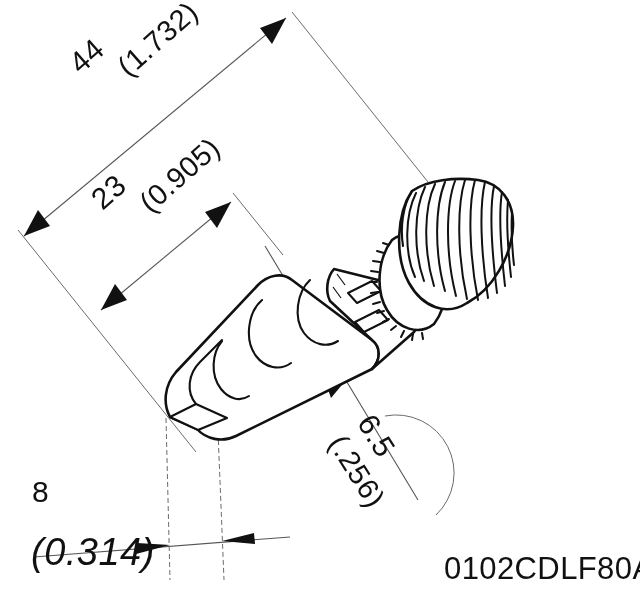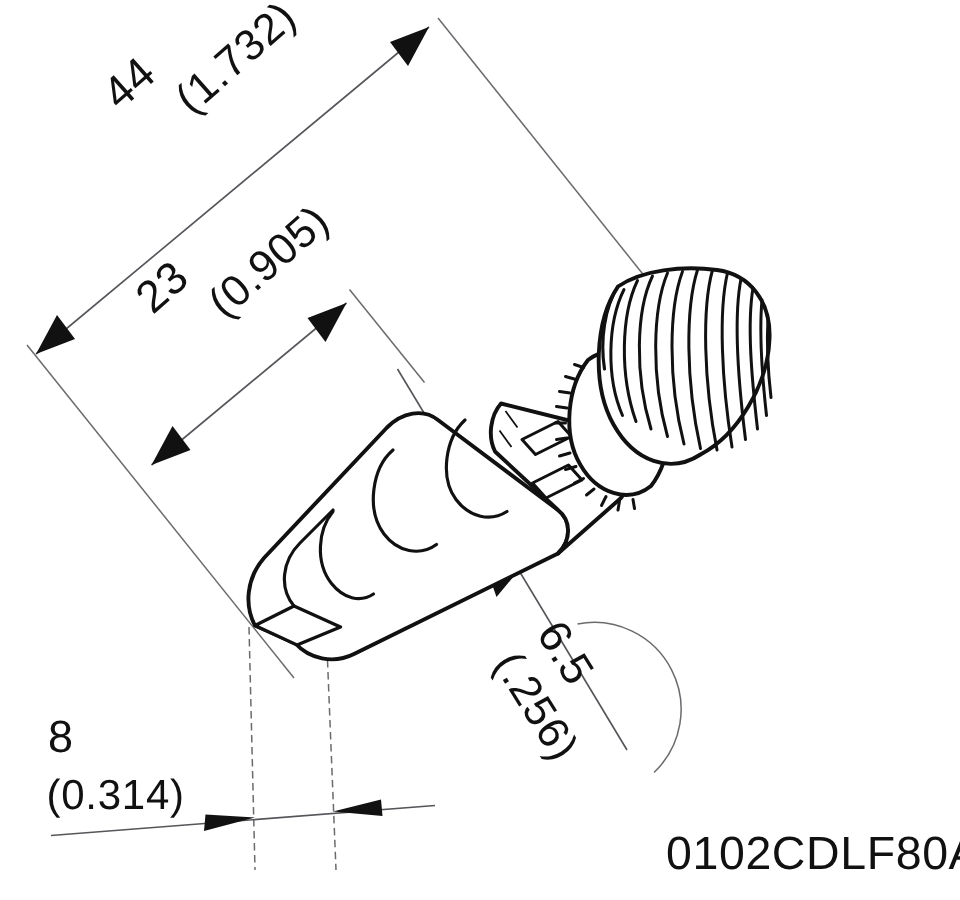--- a/index.html
+++ b/index.html
@@ -134,22 +134,23 @@
     font-size: 29px;
   }
   #label-8 {
     left: 32px;
     top: 474px;
     font-size: 30px;
   }
   #label-8 .line2 {
     display: block;
     margin-left: -1px;
-    margin-top: 2px;
-    font-size: 28px;
+    margin-top: 18px;
+    font-size: 38px;
+    font-style: italic;
   }
   #part-number {
     position: absolute;
     left: 444px;
     top: 551px;
     font-family: "Liberation Sans", sans-serif;
     font-size: 31px;
     color: #111111;
     letter-spacing: 0.4px;
     white-space: nowrap;

